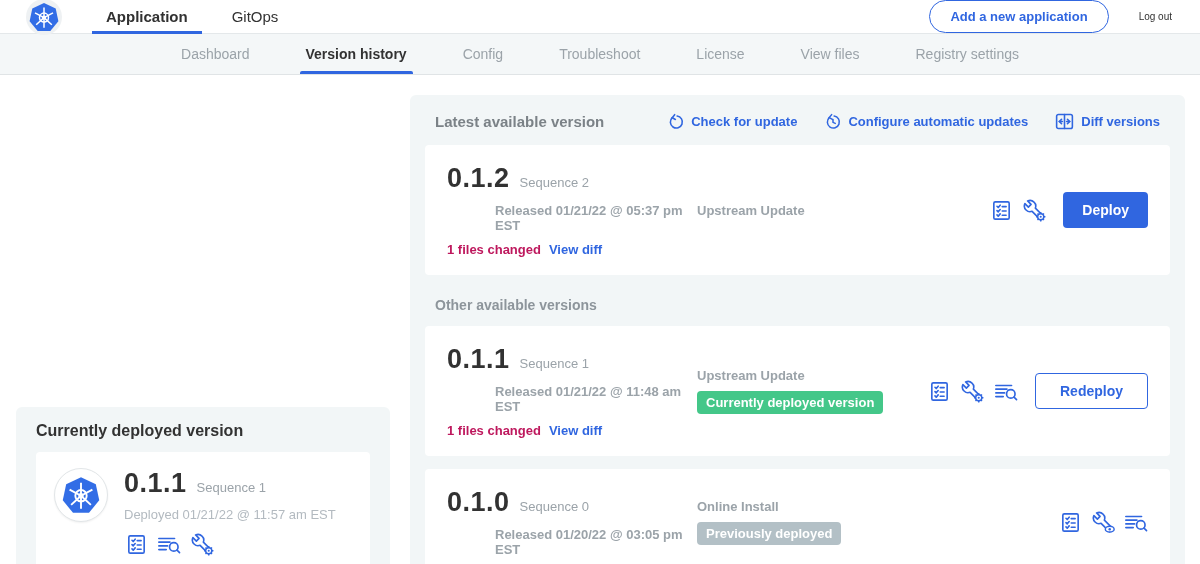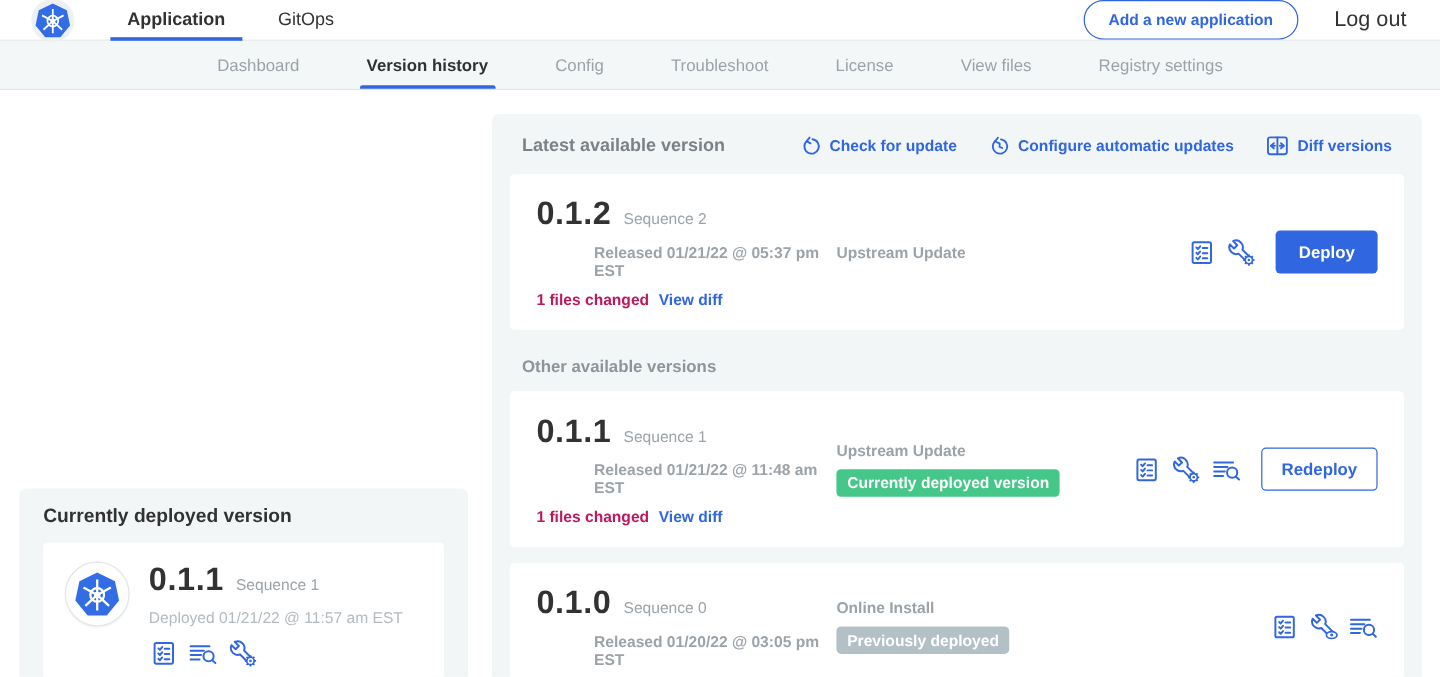--- a/index.html
+++ b/index.html
@@ -14,21 +14,21 @@
   .topnav-tabs { display:flex; height:100%; margin-left:22px; }
   .topnav-tab { display:flex; align-items:center; padding:0 14px; margin:0 8px;
                 font-size:15px; color:#323232; cursor:pointer; position:relative; }
   .topnav-tab.active { font-weight:700; }
   .topnav-tab.active::after { content:""; position:absolute; left:0; right:0; bottom:-1px;
                               height:3px; background:#3066e0; }
   .topnav-right { margin-left:auto; display:flex; align-items:center; gap:30px; margin-right:28px; }
   .pill-btn { border:1px solid #3066e0; color:#3066e0; background:#fff; border-radius:17px;
               font-size:13px; font-weight:700; padding:8px 20px; cursor:pointer;
               font-family:"Liberation Sans", sans-serif; }
-  .logout { font-size:18px; color:#323232; cursor:pointer; }
+  .logout { font-size:10px; color:#323232; cursor:pointer; }
 
   
   .subnav { height:41px; background:#f4f7f8; border-bottom:1px solid #e0e4e6;
             display:flex; justify-content:center; }
   .subnav-tab { display:flex; align-items:center; padding:0 28px; font-size:14px;
                 color:#9ba3a9; cursor:pointer; position:relative; font-weight:500; }
   .subnav-tab.active { color:#323232; font-weight:700; }
   .subnav-tab.active::after { content:""; position:absolute; left:22px; right:22px; bottom:0;
                               height:3px; background:#3066e0; border-radius:2px 2px 0 0; }
 
@@ -68,21 +68,21 @@
   .source-label { font-size:13px; font-weight:600; color:#9ba3a9; }
   .badge { display:inline-block; margin-top:8px; color:#fff; font-size:13px; font-weight:700;
            padding:4px 9px; border-radius:4px; }
   .badge-green { background:#44c789; }
   .badge-gray { background:#b3c0c6; }
   .vc-right { display:flex; align-items:center; gap:9px; }
   .btn-solid { background:#3066e0; color:#fff; border:none; border-radius:4px; font-size:14px;
                font-weight:700; padding:10px 19px; margin-left:8px; cursor:pointer;
                font-family:"Liberation Sans", sans-serif; }
   .btn-outline { background:#fff; color:#3066e0; border:1px solid #3066e0; border-radius:4px;
-                 font-size:14px; font-weight:700; padding:9px 16px; margin-left:8px; cursor:pointer;
+                 font-size:14px; font-weight:700; padding:9px 24px; margin-left:8px; cursor:pointer;
                  font-family:"Liberation Sans", sans-serif; }
 </style>
 </head>
 <body>
 
 <svg width="0" height="0" style="position:absolute">
   <defs>
     <g id="i-k8s">
       <polygon points="50,3 89,22 98,64 71,97 29,97 2,64 11,22" fill="#326de6"></polygon>
       <circle cx="50" cy="52" r="15" fill="none" stroke="#fff" stroke-width="5"></circle>

